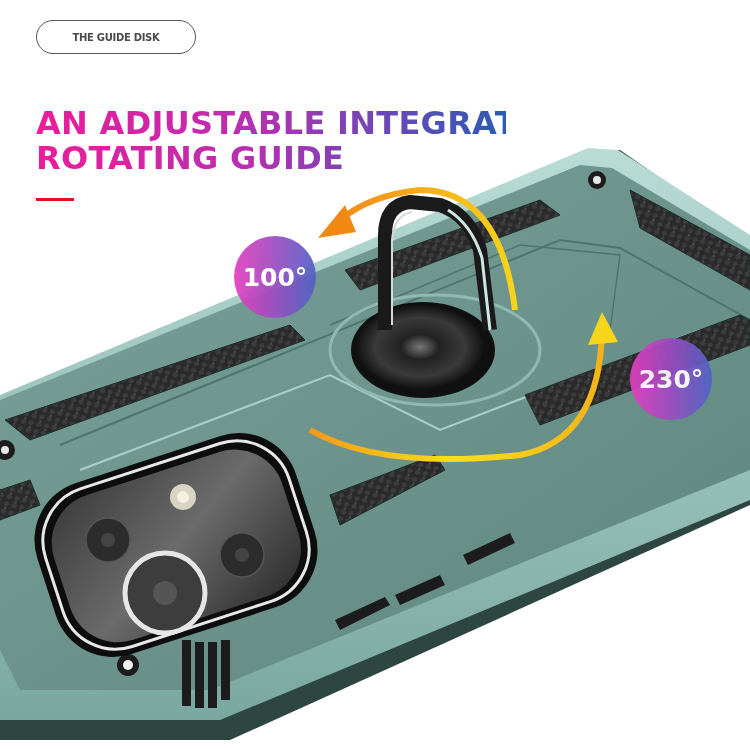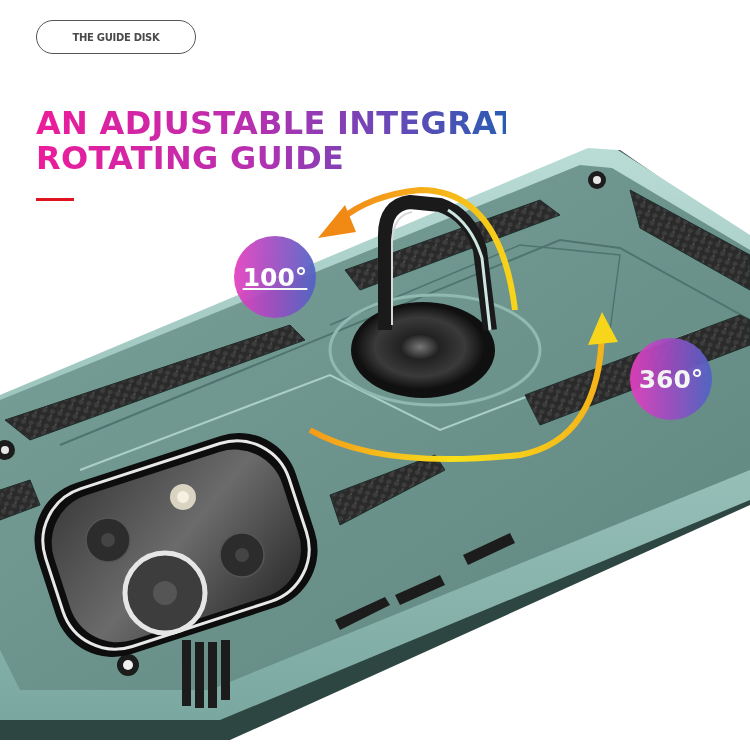--- a/index.html
+++ b/index.html
@@ -27,21 +27,21 @@
 
     .red-bar { position: absolute; left: 36px; top: 198px; width: 38px; height: 3px; background: #e0141f; }
 
     .badge {
       position: absolute; border-radius: 50%;
       display: flex; align-items: center; justify-content: center;
       color: #fff; font-family: "DejaVu Sans", sans-serif; font-weight: bold;
       background: linear-gradient(90deg, #e43fbf 0%, #a34bc2 45%, #4f63c6 100%);
       opacity: 0.93;
     }
-    .badge-100 { left: 234px; top: 236px; width: 82px; height: 82px; font-size: 25px; text-decoration: underline; }
+    .badge-100 { left: 234px; top: 236px; width: 82px; height: 82px; font-size: 25px; }
     .badge-360 { left: 630px; top: 338px; width: 82px; height: 82px; font-size: 25px; }
   </style>
 </head>
 <body>
 
 <div class="scene">
   <svg width="750" height="750" viewBox="0 0 750 750">
     <defs>
       <linearGradient id="caseGrad" x1="0" y1="0" x2="1" y2="1">
         <stop offset="0" stop-color="#7aa29b"></stop>
@@ -168,14 +168,14 @@
   <div class="guide-pill">THE GUIDE DISK</div>
 
   <div class="headline">
     <span>AN ADJUSTABLE INTEGRATED</span>
     <span>ROTATING GUIDE</span>
   </div>
 
   <div class="red-bar"></div>
 
   <div class="badge badge-100">100°</div>
-  <div class="badge badge-360">360°</div>
+  <div class="badge badge-360">230°</div>
 </div>
 
 </body></html>

